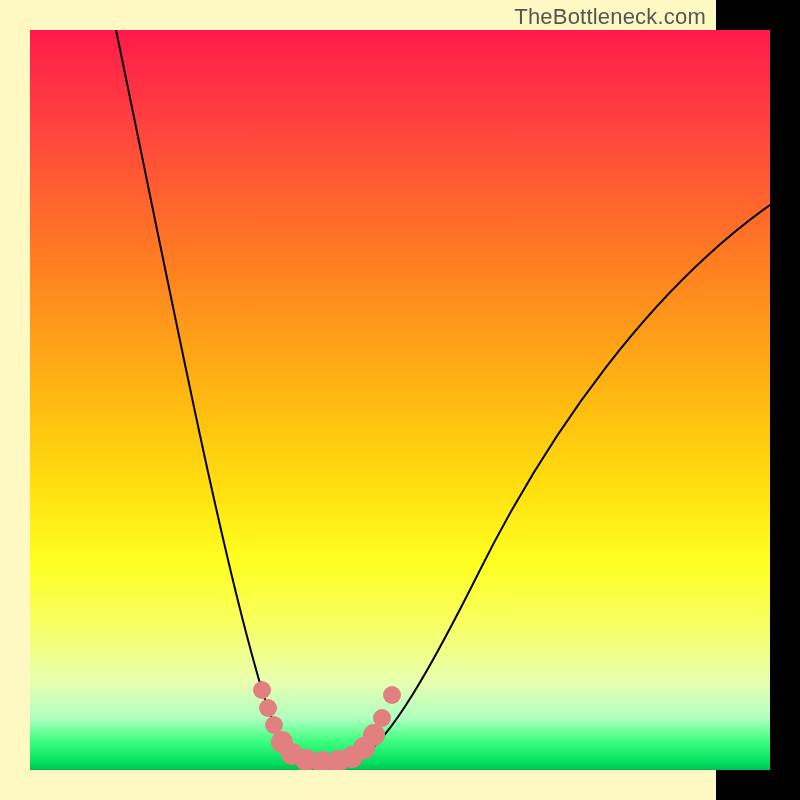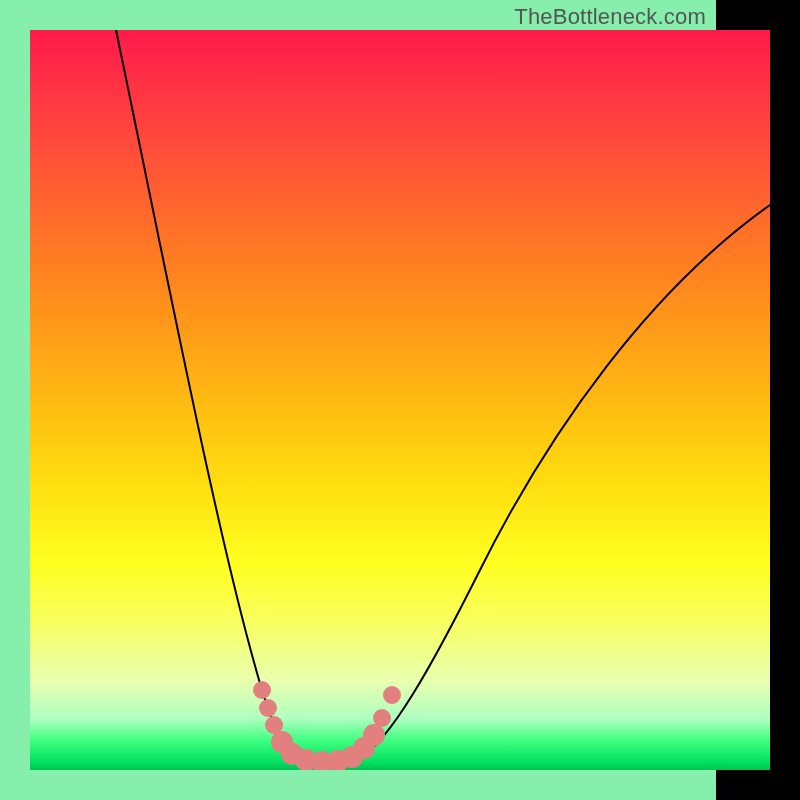--- a/index.html
+++ b/index.html
@@ -1,21 +1,21 @@
 <!DOCTYPE html>
 <html><head>
 <meta charset="utf-8">
 <style>
   * { margin: 0; padding: 0; box-sizing: border-box; }
   html, body { width: 800px; height: 800px; overflow: hidden; background: #000; }
   .frame {
     position: relative;
     width: 716px;
     height: 800px;
-    background: #86efac;
+    background: #fef9c3;
   }
   .plot-area {
     position: absolute;
     left: 30px;
     top: 30px;
     width: 740px;
     height: 740px;
     background: linear-gradient(to bottom,
       #ff1a4a 0%,
       #ff4040 12%,

